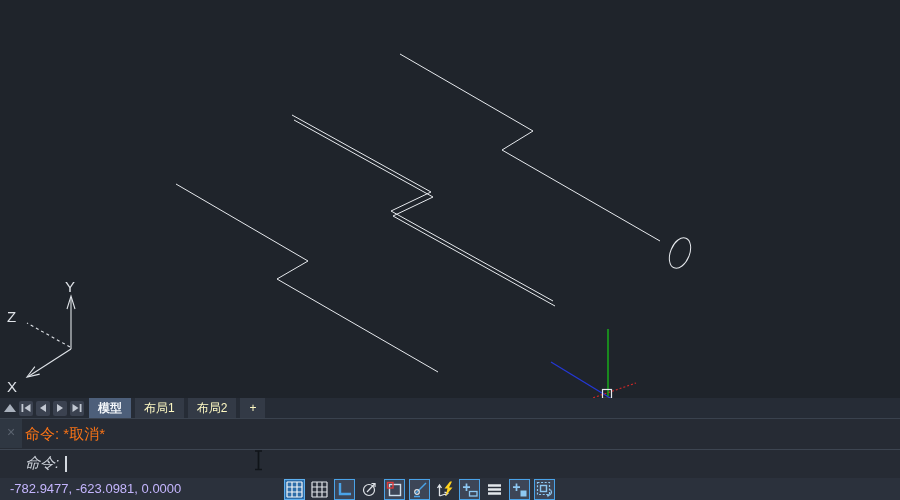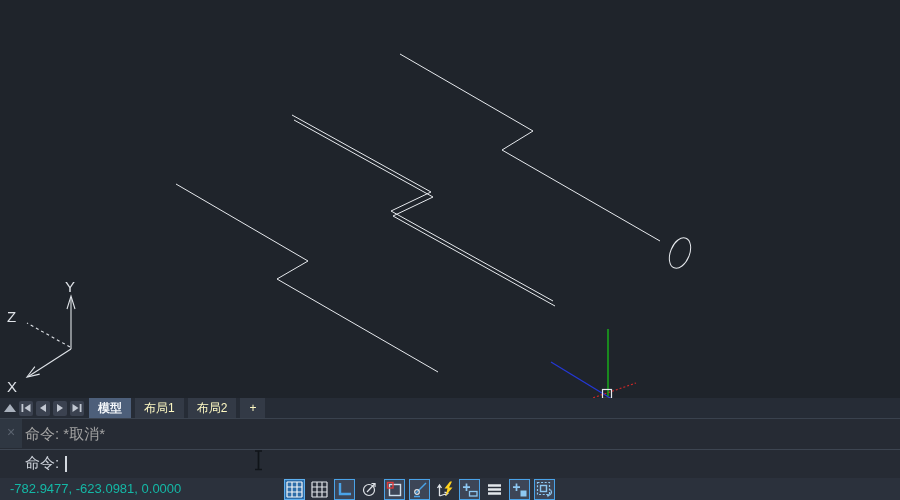--- a/index.html
+++ b/index.html
@@ -16,29 +16,29 @@
   #tabs{display:flex;margin-left:2px;height:20px;}
   .tab{height:20px;line-height:20px;padding:0 9px;font-size:12px;color:#fef9c3;background:#333a46;
        margin-right:4px;white-space:nowrap;}
   .tab.active{background:#4d5f7a;color:#f3f6fa;font-weight:bold;}
   
   #cmd{position:absolute;top:418px;left:0;width:900px;height:60px;background:#262b34;
        border-top:1px solid #3a424e;box-sizing:border-box;}
   #cmd-gutter{position:absolute;left:0;top:0;width:22px;height:29px;background:#2f3742;}
   #cmd-close{display:block;width:22px;height:29px;line-height:27px;text-align:center;
              font-size:14px;color:#5c6470;}
-  #cmd-row1{position:absolute;left:25px;top:0;height:29px;line-height:29px;font-size:15px;color:#a3a3a3;}
+  #cmd-row1{position:absolute;left:25px;top:0;height:29px;line-height:29px;font-size:15px;color:#f97316;}
   #cmd-divider{position:absolute;top:30px;left:0;width:900px;height:1px;background:#3d4551;}
   #cmd-row2{position:absolute;left:25px;top:31px;height:27px;font-size:15px;color:#ccd1d9;
-            display:flex;align-items:center;}
+            display:flex;align-items:center;font-style:italic;}
   #caret{display:inline-block;width:2px;height:16px;background:#d4d9e0;margin-left:6px;}
   #ibeam{position:absolute;left:254px;top:30px;}
   
   #status{position:absolute;top:478px;left:0;width:900px;height:22px;background:#2b313c;}
-  #coords{position:absolute;left:10px;top:0;height:22px;line-height:22px;font-size:13px;color:#14b8a6;}
+  #coords{position:absolute;left:10px;top:0;height:22px;line-height:22px;font-size:13px;color:#c4b5fd;}
   #status-icons{position:absolute;left:284px;top:0;height:22px;display:flex;align-items:center;gap:4px;}
   .sicon{width:21px;height:21px;box-sizing:border-box;border:1px solid transparent;
          display:flex;align-items:center;justify-content:center;}
   .sicon.active{border-color:#4aa3e8;background:#3d4657;}
   .sicon.filled{background:#2e6da8;border-color:#5db0f0;}
 </style>
 </head>
 <body>
 
 <div id="app">

